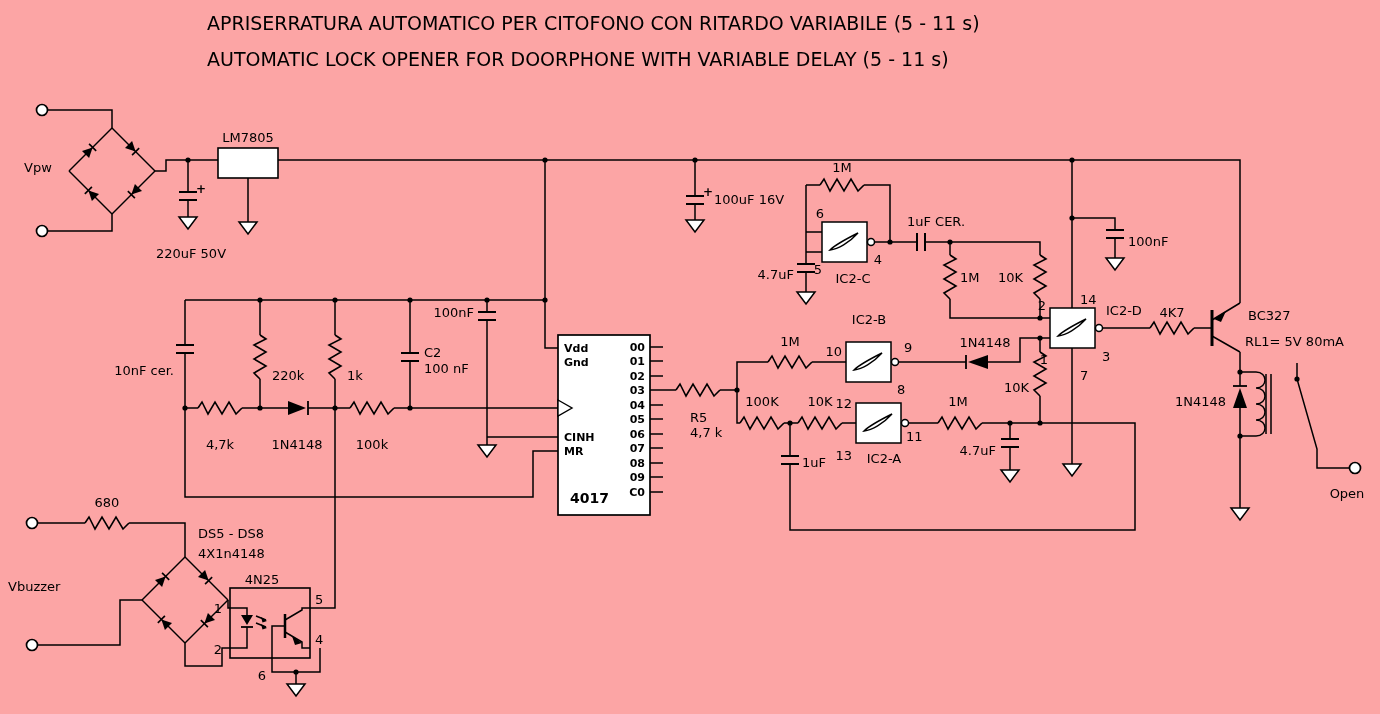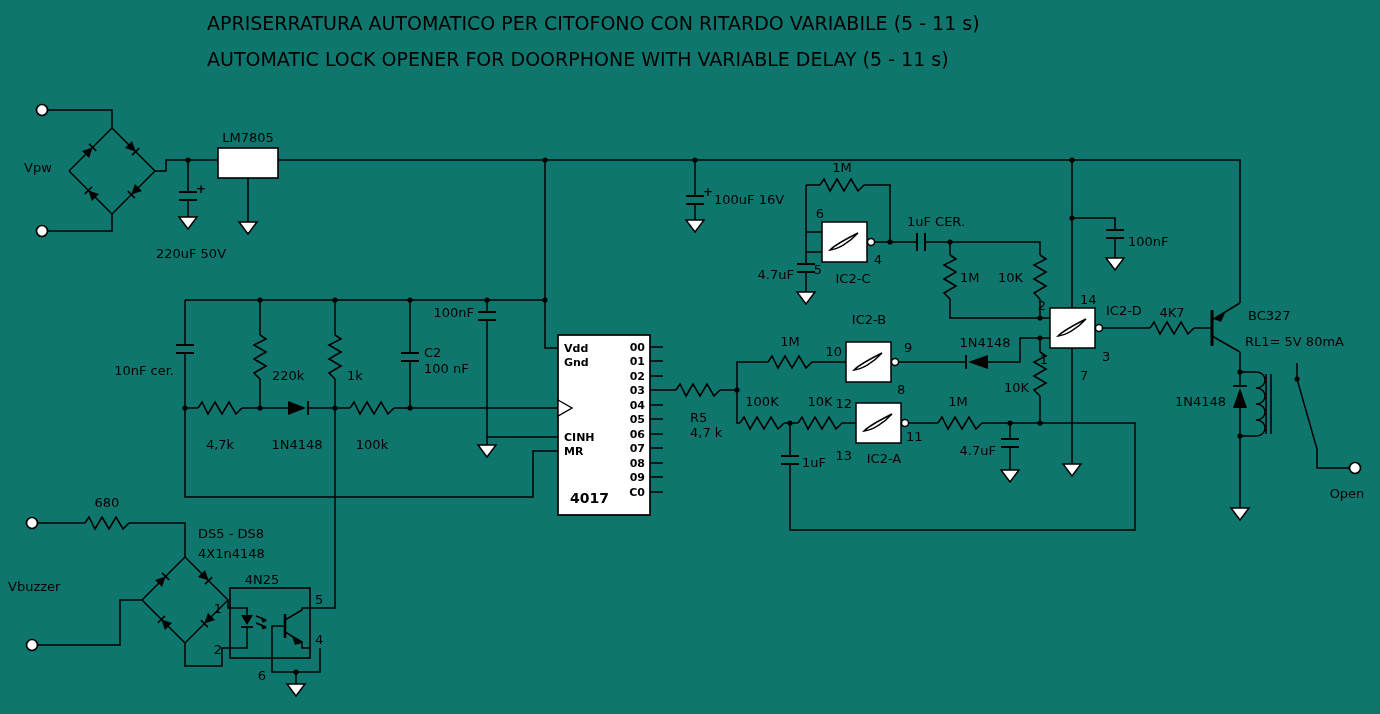--- a/index.html
+++ b/index.html
@@ -1,16 +1,16 @@
 <!DOCTYPE html>
 <html><head>
 <meta charset="utf-8">
 <style>
   html,body{margin:0;padding:0;background:#ffffff;}
-  .page{width:1380px;height:714px;position:relative;background:#0f766e;}
+  .page{width:1380px;height:714px;position:relative;background:#fca5a5;}
   svg{display:block;}
   svg text{font-family:"DejaVu Sans","Liberation Sans",sans-serif;font-size:13px;fill:#000;}
   svg text.tt{font-size:19px;}
   svg text.chip{font-size:11px;font-weight:bold;}
   svg text.big{font-size:14px;font-weight:bold;}
   svg text.plus{font-size:12px;font-weight:bold;}
 </style>
 </head>
 <body>
 

